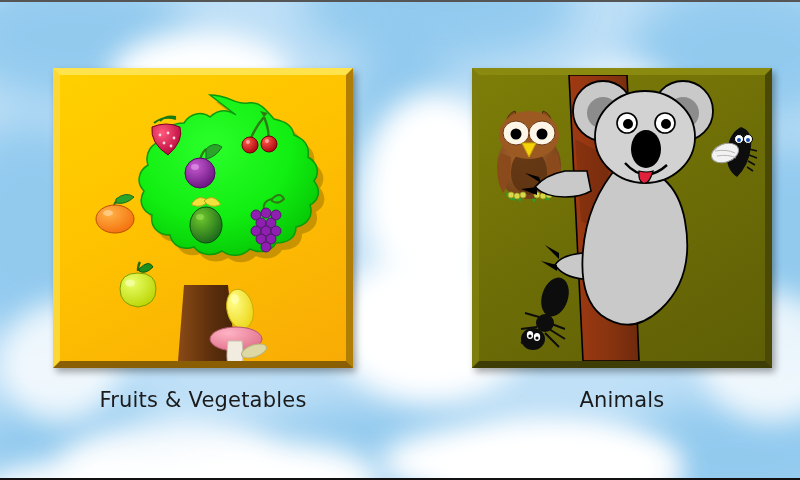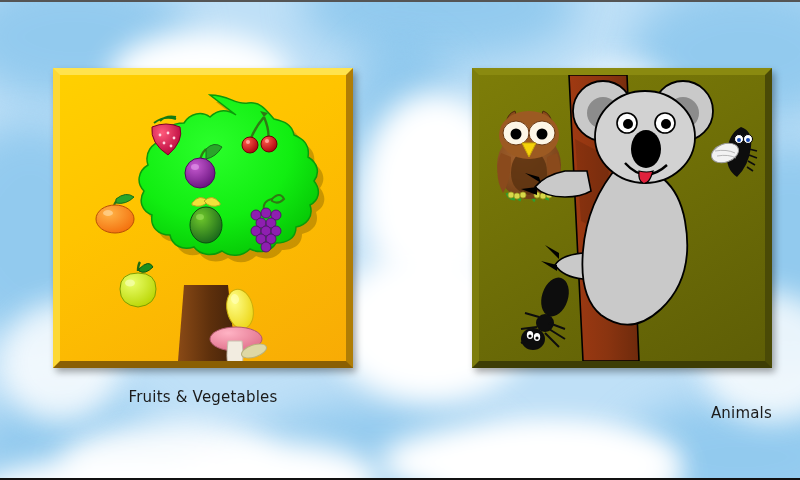--- a/index.html
+++ b/index.html
@@ -29,25 +29,25 @@
     border-color:#ffe34d #b07d05 #8a5f03 #fdd835;
     background:linear-gradient(150deg,#ffd000 0%,#ffc400 38%,#f8ab05 100%);
   }
   #tile-animals{
     left:472px;top:66px;width:300px;height:300px;
     border-color:#8a8a10 #4a4a06 #3d3d05 #7d7d0d;
     background:linear-gradient(150deg,#7d7d08 0%,#6f6f07 45%,#5e5e06 100%);
   }
   .caption{
     position:absolute;text-align:center;
-    font-size:15px;color:#1b1b1b;
+    font-size:21px;color:#1b1b1b;
     letter-spacing:.2px;white-space:nowrap;
   }
   #caption-fruits{left:53px;top:386px;width:300px;}
-  #caption-animals{left:472px;top:402px;width:300px;text-align:right;}
+  #caption-animals{left:472px;top:386px;width:300px;}
   svg{display:block;}
 </style>
 </head>
 <body>
 
 <div id="app">
 
   <div class="sky">
     <div class="b" style="left:-40px;top:-30px;width:230px;height:130px;"></div>
     <div class="b" style="left:300px;top:-50px;width:280px;height:110px;"></div>

